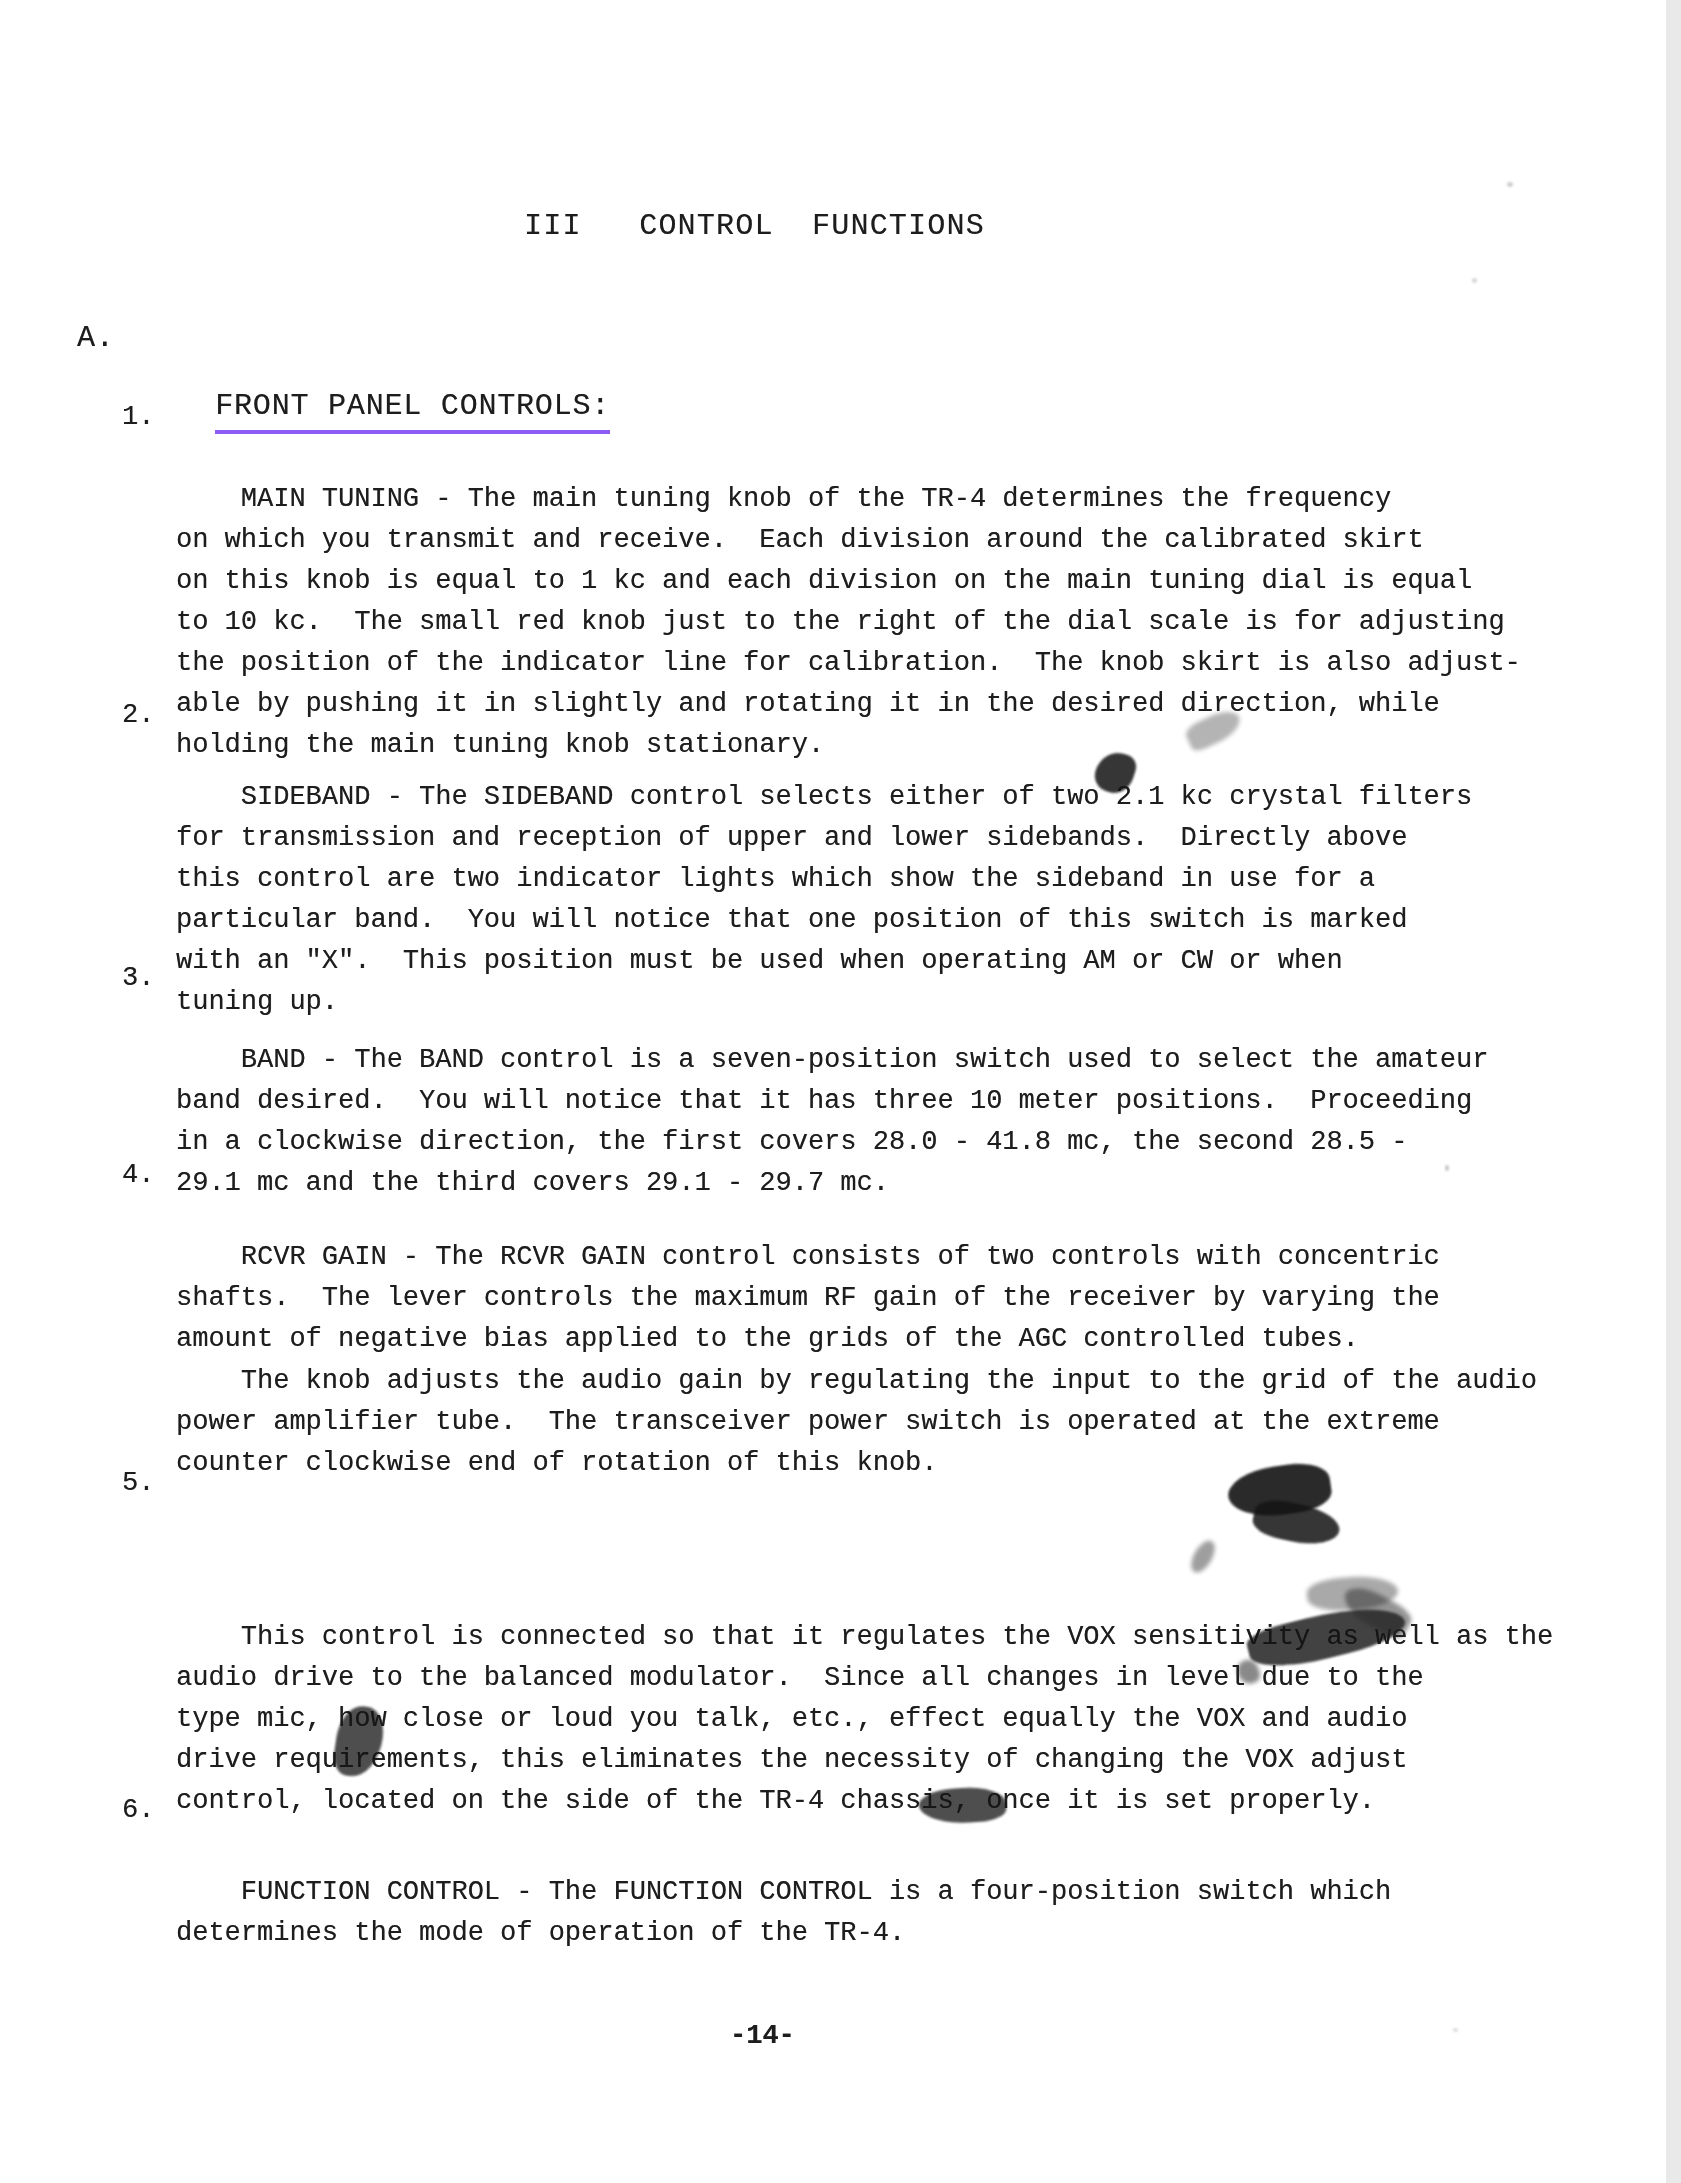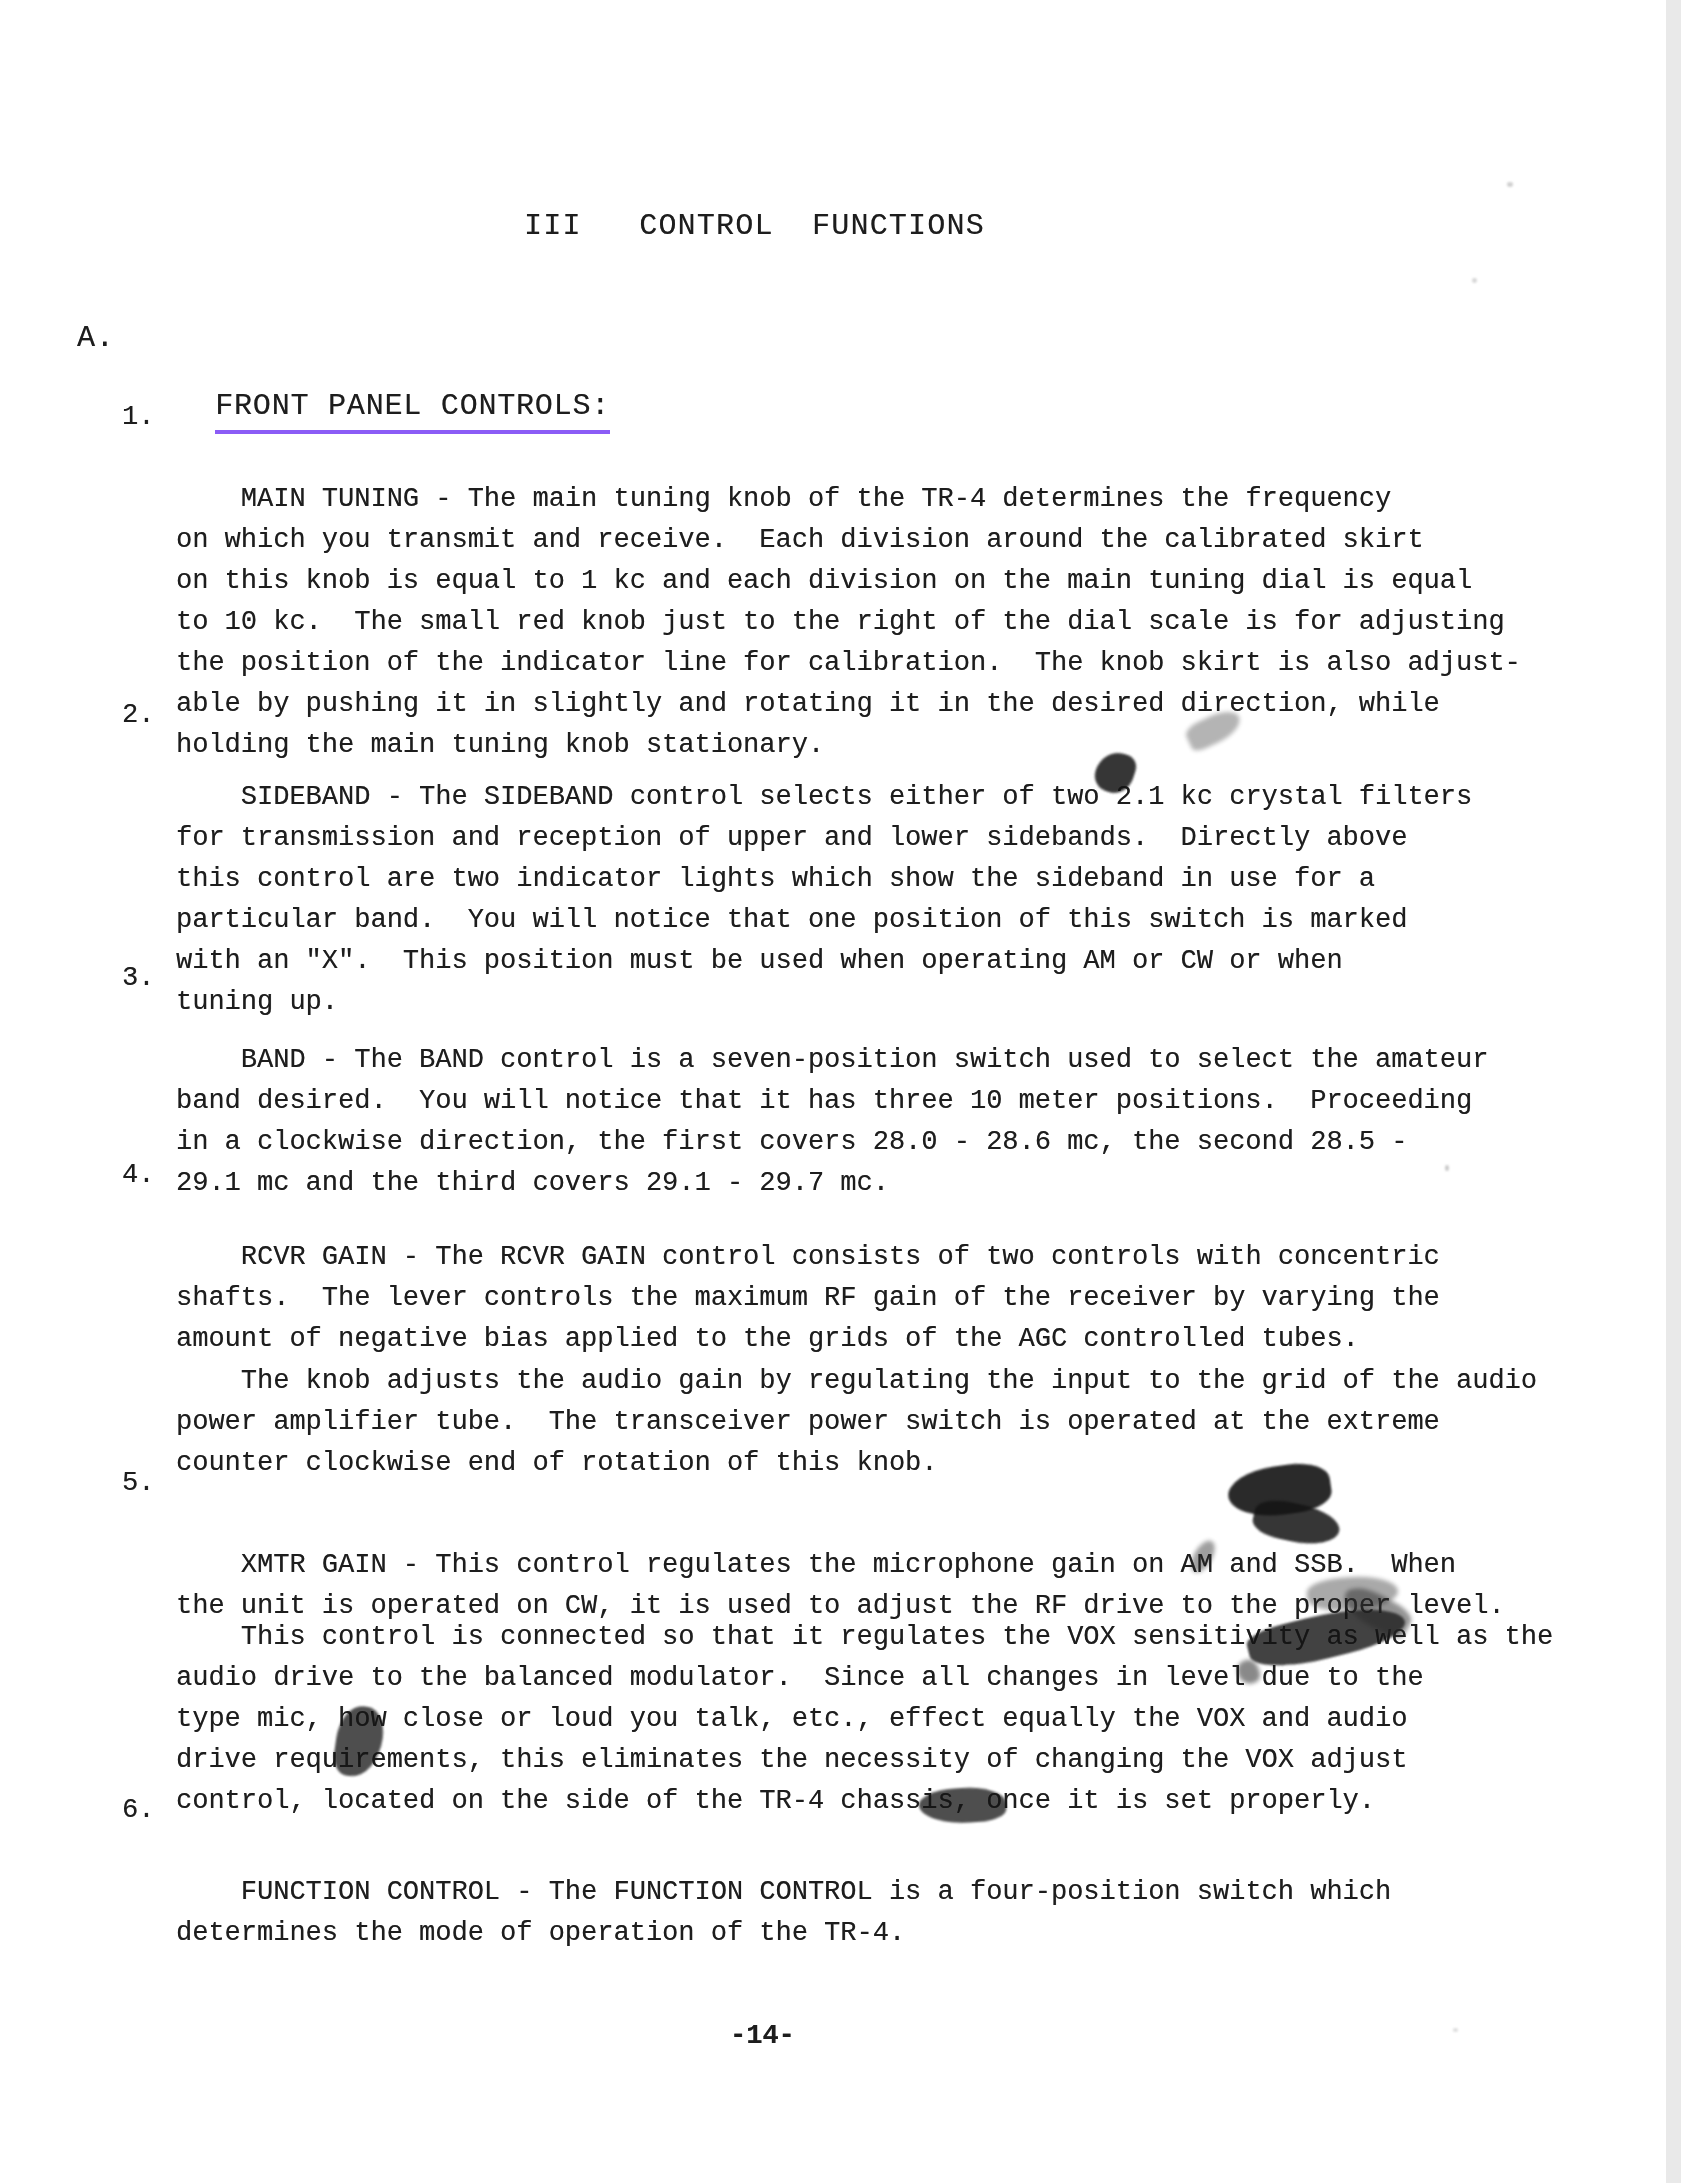--- a/index.html
+++ b/index.html
@@ -82,41 +82,39 @@
 this control are two indicator lights which show the sideband in use for a
 particular band.  You will notice that one position of this switch is marked
 with an "X".  This position must be used when operating AM or CW or when
 tuning up.</span>
   </div>
 
   <div class="para p3">
     <span class="item-number">3.</span>
     <span>BAND - The BAND control is a seven-position switch used to select the amateur
 band desired.  You will notice that it has three 10 meter positions.  Proceeding
-in a clockwise direction, the first covers 28.0 - 28.6 mc, the second 28.5 -
+in a clockwise direction, the first covers 28.0 - 41.8 mc, the second 28.5 -
 29.1 mc and the third covers 29.1 - 29.7 mc.</span>
   </div>
 
   <div class="para p4">
     <span class="item-number">4.</span>
     <span>RCVR GAIN - The RCVR GAIN control consists of two controls with concentric
 shafts.  The lever controls the maximum RF gain of the receiver by varying the
 amount of negative bias applied to the grids of the AGC controlled tubes.</span>
   </div>
 
   <div class="para p5">
     <span>The knob adjusts the audio gain by regulating the input to the grid of the audio
 power amplifier tube.  The transceiver power switch is operated at the extreme
 counter clockwise end of rotation of this knob.</span>
   </div>
 
   <div class="para p6">
     <span class="item-number">5.</span>
-    <span>XMTR GAIN - This control regulates the microphone gain on AM and SSB.  When
-the unit is operated on CW, it is used to adjust the RF drive to the proper level.</span>
   </div>
 
   <div class="para p7">
     <span>This control is connected so that it regulates the VOX sensitivity as well as the
 audio drive to the balanced modulator.  Since all changes in level due to the
 type mic, how close or loud you talk, etc., effect equally the VOX and audio
 drive requirements, this eliminates the necessity of changing the VOX adjust
 control, located on the side of the TR-4 chassis, once it is set properly.</span>
   </div>
 

